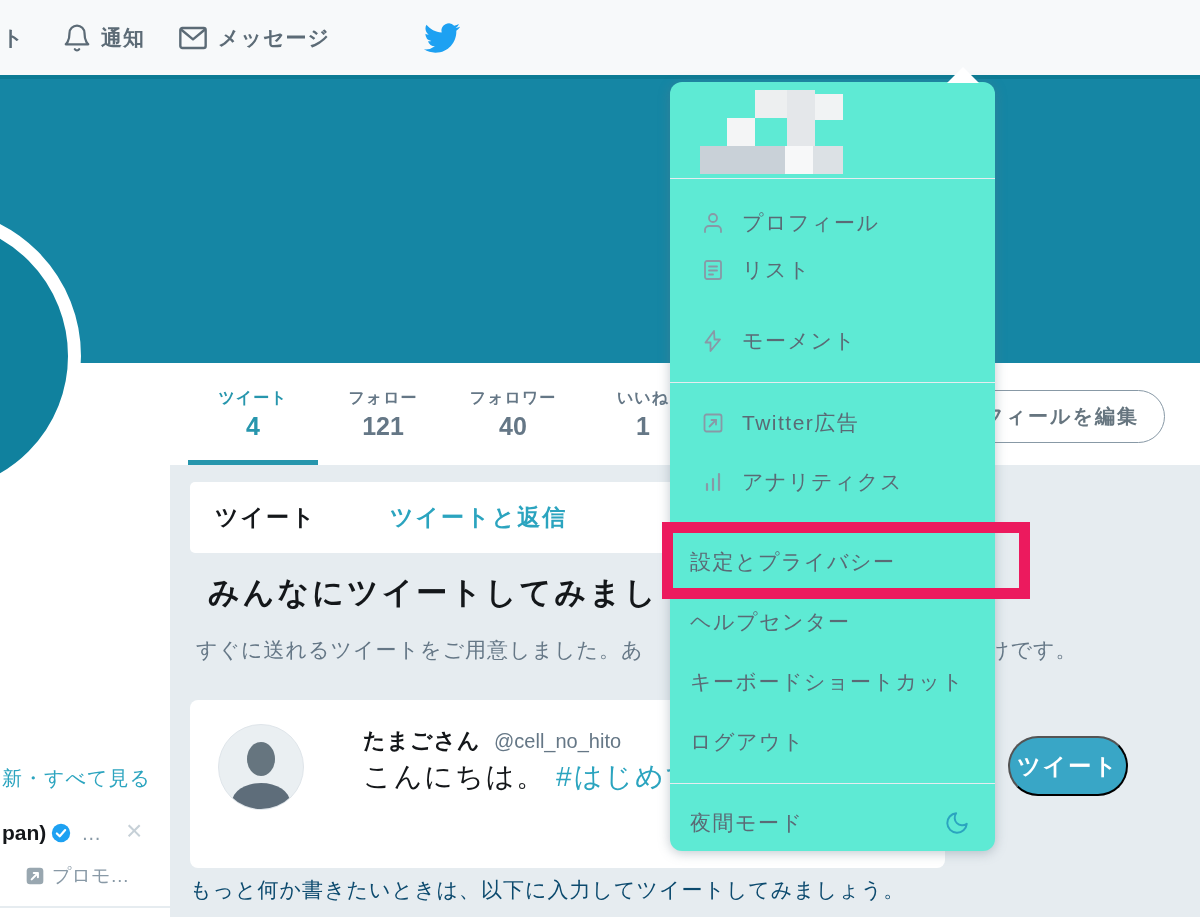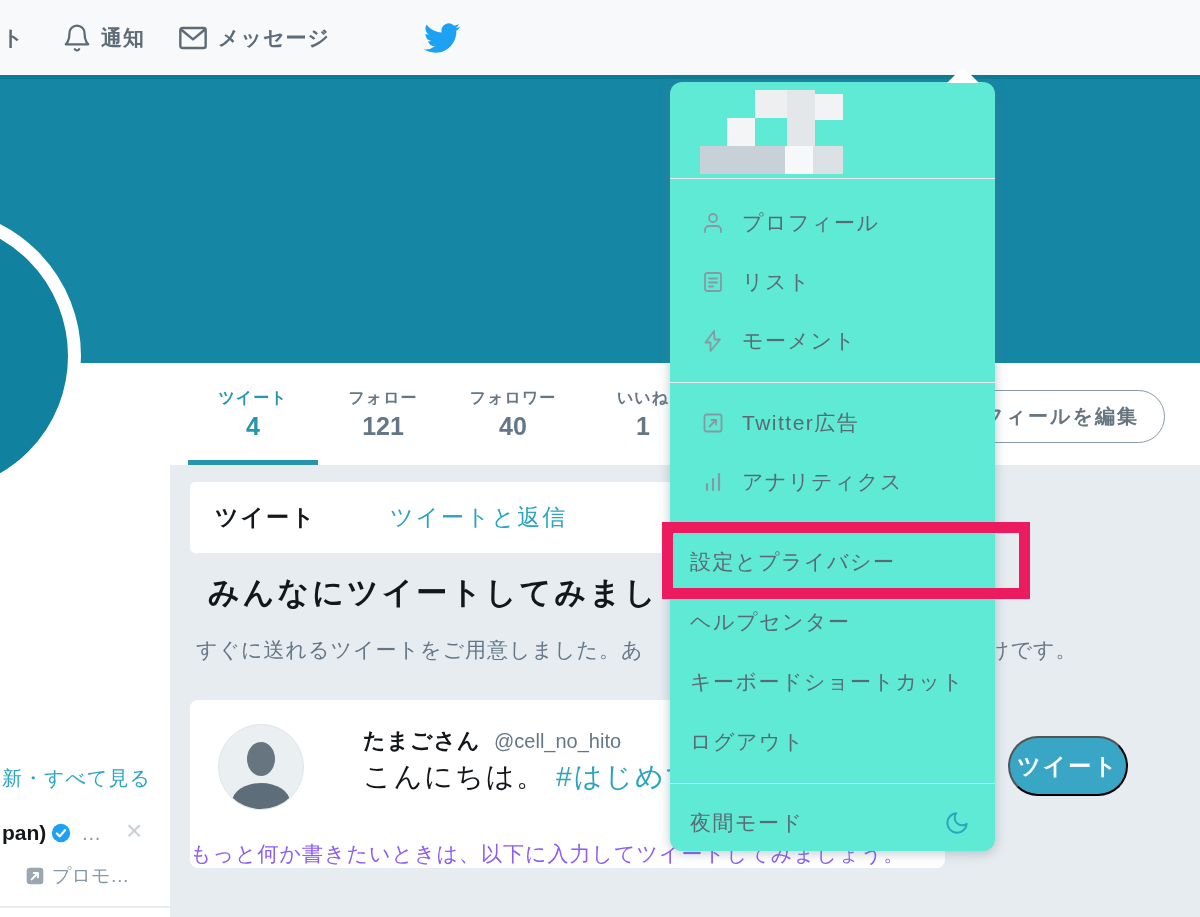--- a/index.html
+++ b/index.html
@@ -57,25 +57,25 @@
   .promo-row{position:absolute;left:25px;top:398px;display:flex;align-items:center;gap:7px;
              color:#8899A6;font-size:19px;}
   .leftcol-divider{position:absolute;left:0;top:441px;width:170px;height:2px;background:#E6ECF0;}
 
   
   .tabs-card{position:absolute;left:190px;top:482px;width:755px;height:71px;background:#FFFFFF;
              border-radius:5px;z-index:1;}
   .tab-a{position:absolute;left:25px;top:0;height:71px;display:flex;align-items:center;font-size:23px;
              font-weight:bold;color:#14171A;letter-spacing:2px;cursor:pointer;}
   .tab-b{position:absolute;left:200px;top:0;height:71px;display:flex;align-items:center;font-size:23px;
-             font-weight:normal;color:#2BA4BF;letter-spacing:2px;cursor:pointer;}
+             font-weight:bold;color:#2BA4BF;letter-spacing:2px;cursor:pointer;}
   .ob-heading{position:absolute;left:208px;top:572px;font-size:31px;font-weight:bold;color:#14171A;
              letter-spacing:3px;white-space:nowrap;z-index:1;}
   .ob-sub{position:absolute;top:636px;font-size:21px;color:#657786;letter-spacing:1px;white-space:nowrap;z-index:1;}
-  .ob-footer{position:absolute;left:190px;top:840px;font-size:21px;color:#8b5cf6;letter-spacing:1px;
+  .ob-footer{position:absolute;left:190px;top:876px;font-size:21px;color:#0c4a6e;letter-spacing:1px;
              white-space:nowrap;z-index:1;}
 
   .tweet-card{position:absolute;left:190px;top:700px;width:755px;height:168px;background:#FFFFFF;
              border-radius:8px;z-index:1;}
   .tweet-avatar{position:absolute;left:28px;top:24px;width:84px;height:84px;border-radius:50%;
              background:#EAEFF2;border:1px solid #DFE5EA;overflow:hidden;}
   .tweet-avatar .head{position:absolute;left:50%;top:17px;transform:translateX(-50%);width:28px;height:34px;
              border-radius:50%;background:#66757F;}
   .tweet-avatar .body{position:absolute;left:50%;bottom:-12px;transform:translateX(-50%);width:58px;height:38px;
              border-radius:50%;background:#5E6D7A;}
@@ -239,21 +239,21 @@
 
     <div class="dd-item" style="top:112px;">
       <span class="dd-ic">
         <svg width="24" height="24" viewBox="0 0 24 24" fill="none" stroke="currentColor" stroke-width="1.8" stroke-linecap="round" stroke-linejoin="round">
             <path d="M20 21v-2a4 4 0 0 0-4-4H8a4 4 0 0 0-4 4v2"></path>
             <circle cx="12" cy="7" r="4"></circle>
           </svg>
       </span>
       <span>プロフィール</span>
     </div>
-    <div class="dd-item" style="top:171px;">
+    <div class="dd-item" style="top:159px;">
       <span class="dd-ic">
         <svg width="24" height="24" viewBox="0 0 24 24" fill="none" stroke="currentColor" stroke-width="1.8" stroke-linecap="round" stroke-linejoin="round">
             <rect x="4" y="3" width="16" height="18" rx="2"></rect>
             <line x1="8" y1="8.5" x2="16" y2="8.5"></line>
             <line x1="8" y1="12.5" x2="16" y2="12.5"></line>
             <line x1="8" y1="16.5" x2="12" y2="16.5"></line>
           </svg>
       </span>
       <span>リスト</span>
     </div>

